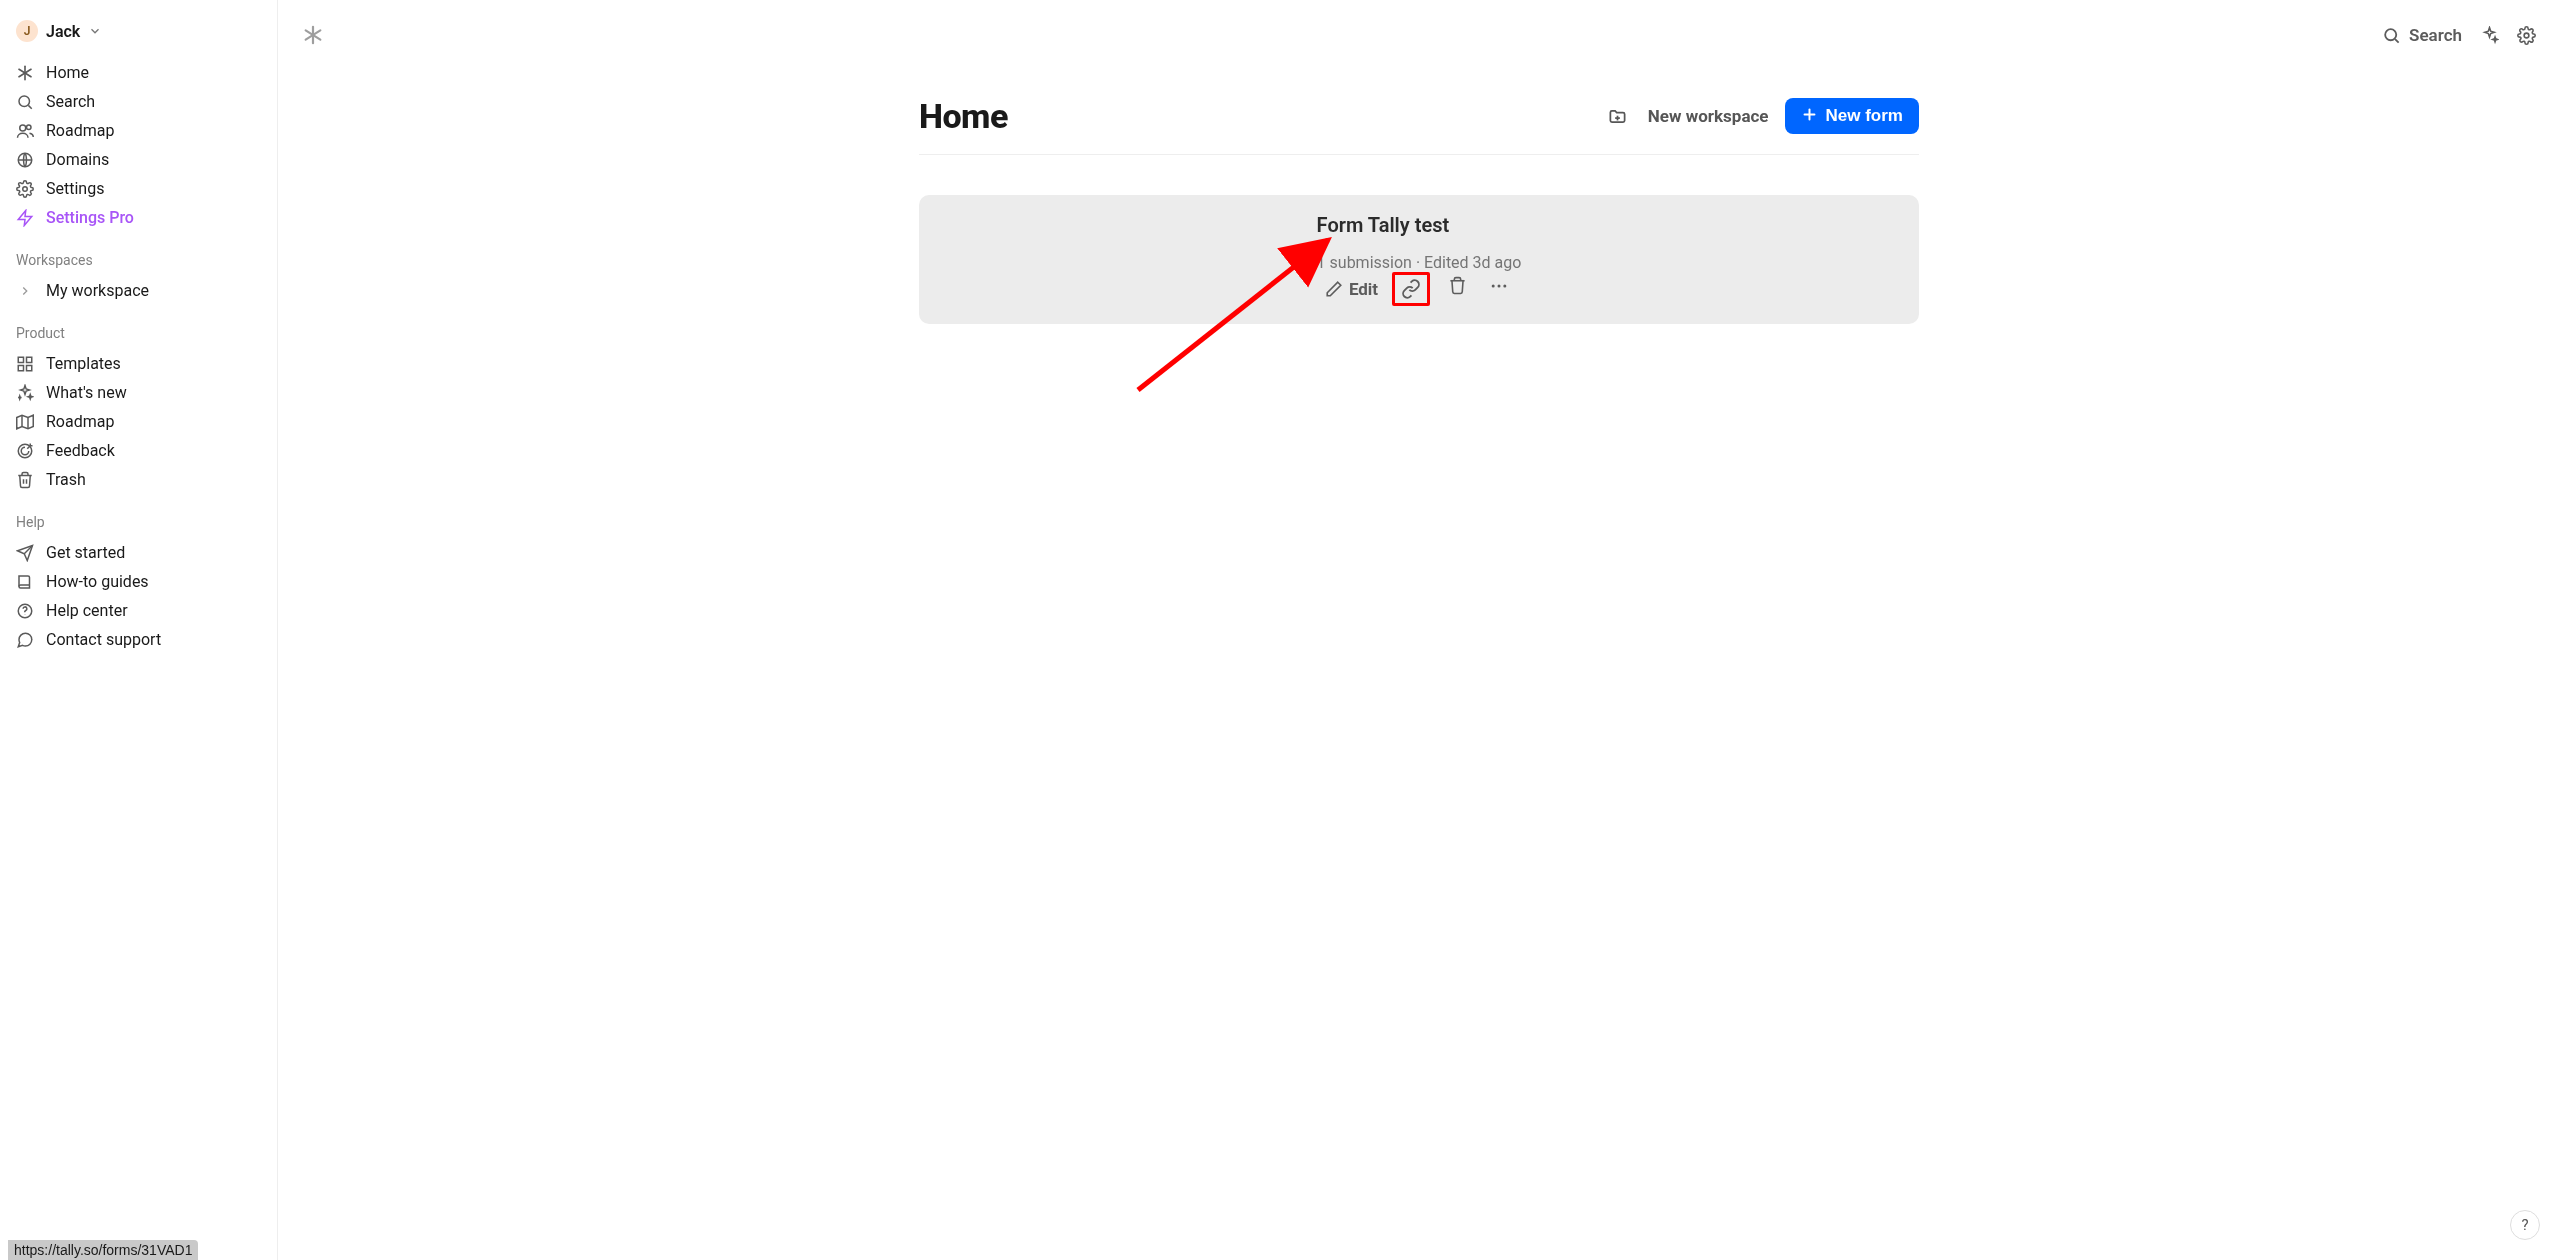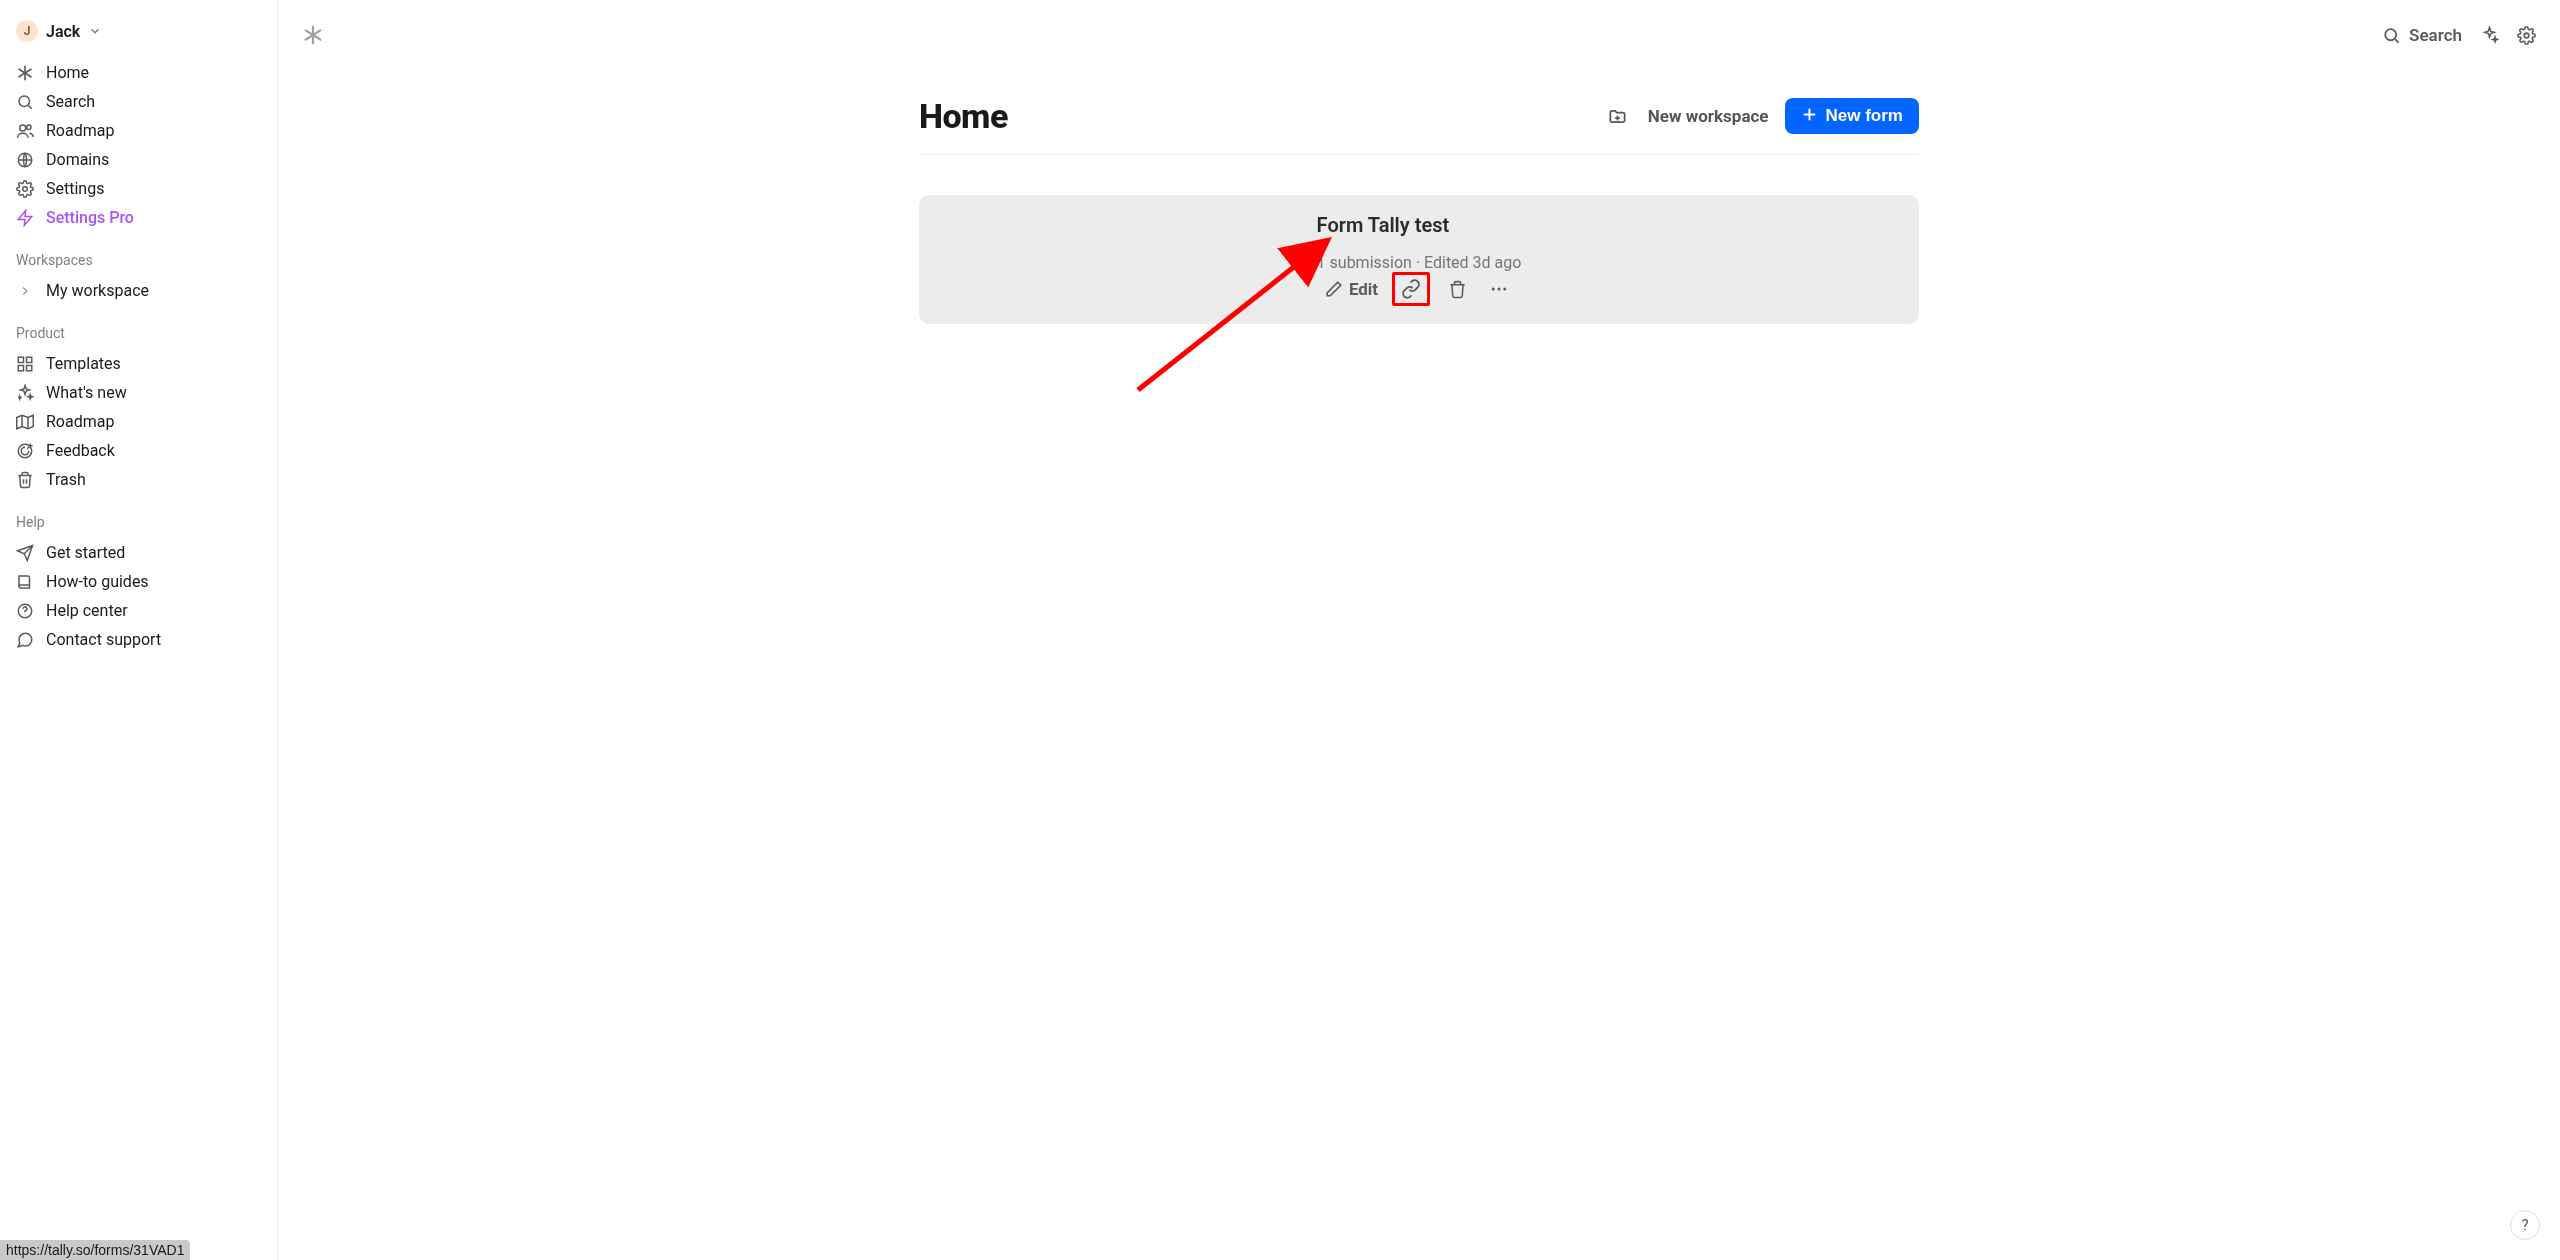--- a/index.html
+++ b/index.html
@@ -119,21 +119,21 @@
     border-radius:10px;
     padding:18px 20px;
     display:flex;
     align-items:center;
     justify-content:space-between;
     flex-direction:column;
   }
   .form-card-left {}
   .form-title { font-size:20px; font-weight:600; color:#2b2b2b; }
   .form-meta { margin-top:16px; color:#757575; font-size:16px; }
-  .form-card-right { display:flex; align-items:center; gap:14px; }
+  .form-card-right { display:flex; gap:14px; }
   .card-action { display:flex; align-items:center; gap:6px; color:#5c5c5c; cursor:pointer; }
   .card-action.edit { font-weight:700; font-size:17px; }
   .icon-btn { padding:4px; display:flex; cursor:pointer; color:#5c5c5c; }
   .link-highlight {
     border: 3px solid #ff0000;
     padding: 4px 6px;
     border-radius:2px;
   }
 
   
@@ -147,21 +147,21 @@
     background:#fff;
     display:flex; align-items:center; justify-content:center;
     color:#555;
     font-size:15px;
     cursor:pointer;
   }
 
   
   .status-url {
     position: fixed;
-    left: 0;
+    left: 8px;
     bottom: 0;
     background:#c9c9c9;
     color:#1a1a1a;
     font-size:14px;
     padding:2px 6px;
     border-top-right-radius:4px;
     font-family: sans-serif;
   }
 
   

